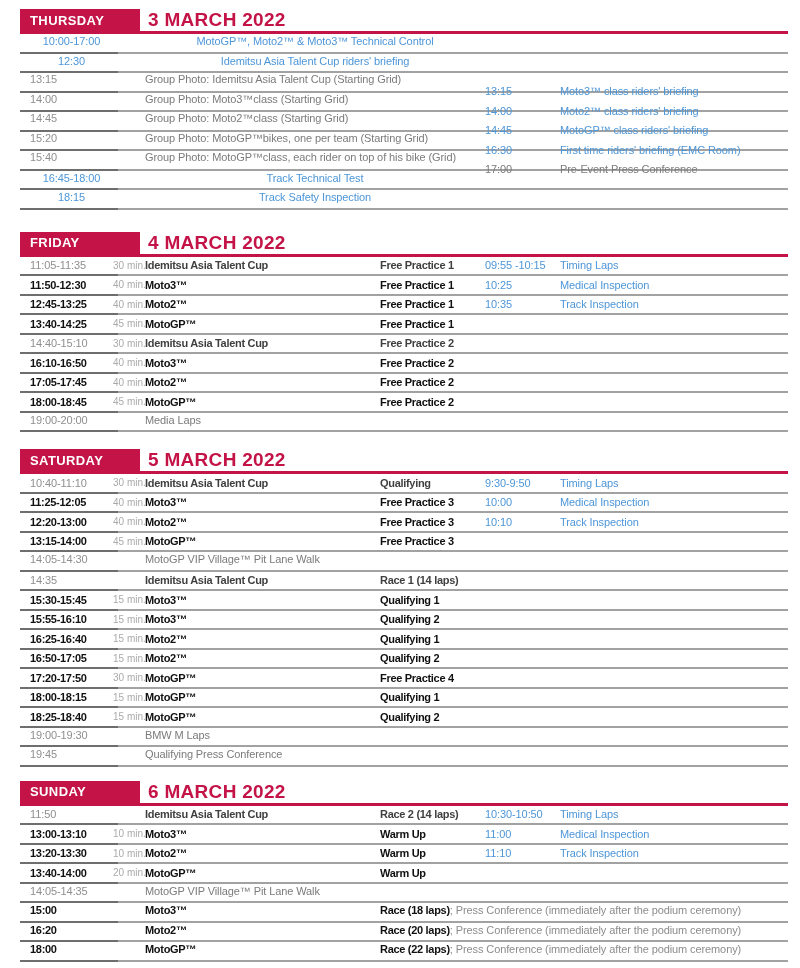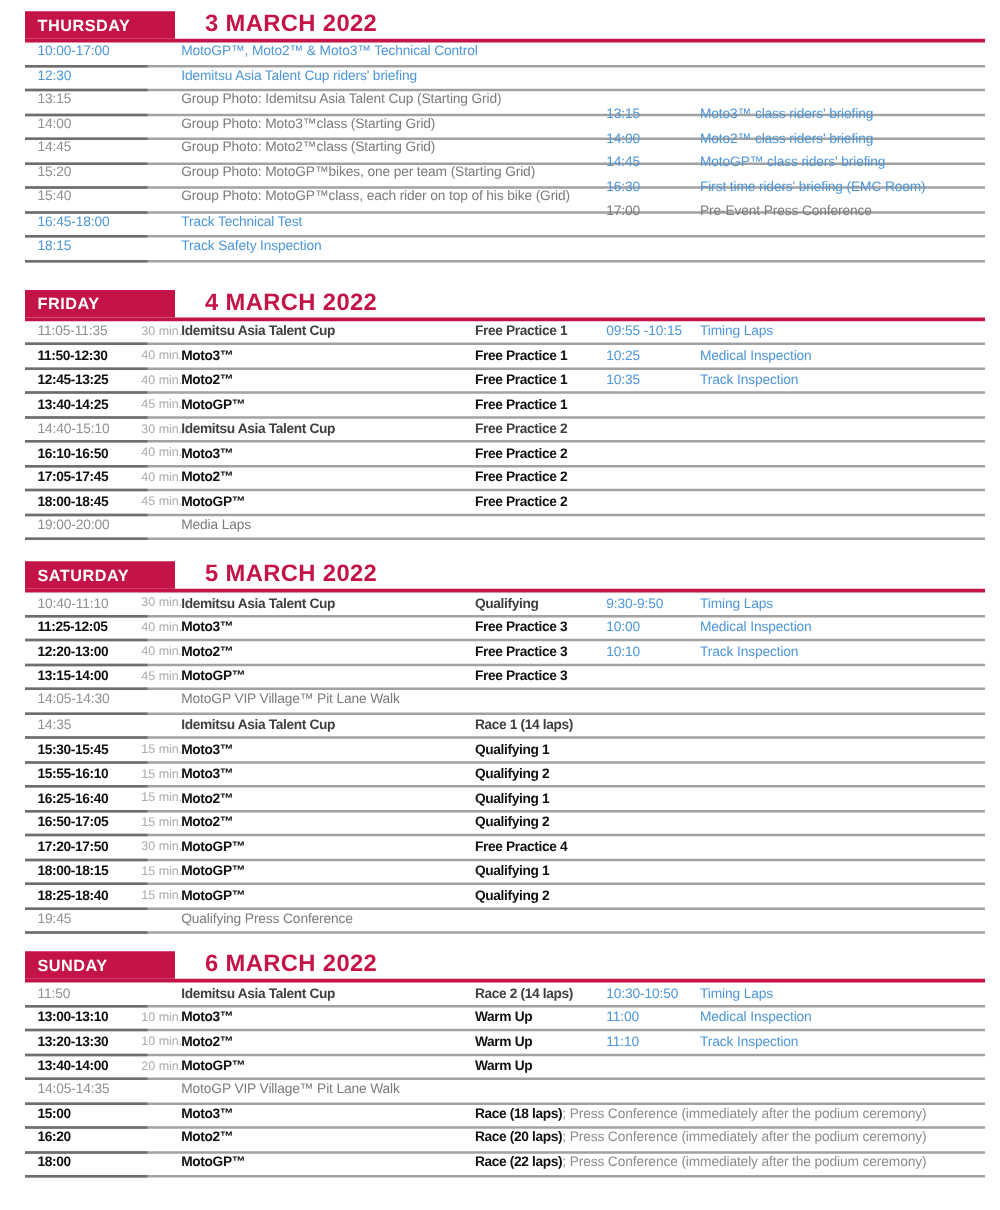--- a/index.html
+++ b/index.html
@@ -5,21 +5,21 @@
   * { margin:0; padding:0; box-sizing:border-box; }
   html,body { width:800px; background:#ffffff; font-family:"Liberation Sans","DejaVu Sans",sans-serif; }
   body { padding-top:9px; height:968px; overflow:hidden; }
 
   .day-section { margin-left:20px; margin-right:12px; width:768px; }
   .day-section.gap-a { margin-bottom:22px; }
   .day-section.gap-b { margin-bottom:17px; }
   .day-section.gap-c { margin-bottom:14px; }
   .day-section.gap-d { margin-bottom:0; }
 
-  .day-header { display:flex; height:25px; border-bottom:3px solid var(--red);gap:16px; }
+  .day-header { display:flex; height:25px; border-bottom:3px solid var(--red); }
   .day-chip { width:120px; background:var(--red); color:#ffffff; font-weight:700;
               font-size:13px; letter-spacing:.4px; display:flex; align-items:center;
               padding-left:10px; }
   .day-date { color:var(--red); font-weight:700; font-size:19px; letter-spacing:.3px;
               display:flex; align-items:center; margin-left:8px; }
 
   .rows { width:100%; }
   .row { position:relative; display:grid;
          grid-template-columns:83px 32px 210px 130px 75px 1fr;
          height:19.5px; align-items:center; padding-left:10px;
@@ -30,21 +30,21 @@
 
   .cell { overflow:visible; }
   .c-time { grid-column:1; }
   .c-dur  { grid-column:2; font-size:10px; color:#aaaaaa; letter-spacing:0; }
   .c-name { grid-column:3; }
   .c-sess { grid-column:4;margin-left:25px; }
   .c-rtime{ grid-column:5; }
   .c-rlabel{ grid-column:6; }
 
   
-  .row.blue .c-time, .row.blue .c-name { color:var(--blue); }
+  .row.blue .c-time, .row.blue .c-name { color:var(--blue);text-align:center; }
   .row.gray .c-time { color:#8f8f8f; }
   .row.gray .c-name { color:#7b7b7b; }
   .row.util .c-time { color:#8f8f8f; }
   .row.util .c-name { color:#7b7b7b; }
   .row.idm  .c-time { color:#8f8f8f; }
   .row.idm  .c-name, .row.idm .c-sess { color:#3f3f3f; font-weight:700; letter-spacing:-.3px; }
   .row.bold .c-time, .row.bold .c-name, .row.bold .c-sess
             { color:#101010; font-weight:700; letter-spacing:-.3px; }
   .row .note { color:#8c8c8c; font-weight:400; letter-spacing:-.1px; }
 
@@ -326,20 +326,28 @@
   </div>
         <div class="row bold">
     <span class="cell c-time">18:25-18:40</span>
     <span class="cell c-dur">15 min.</span>
     <span class="cell c-name">MotoGP™</span>
     <span class="cell c-sess"><span>Qualifying 2</span><span class="note"></span></span>
     <span class="cell c-rtime"></span>
     <span class="cell c-rlabel"></span>
   </div>
         <div class="row util">
+    <span class="cell c-time">19:00-19:30</span>
+    <span class="cell c-dur"></span>
+    <span class="cell c-name" style="grid-column: 3 / 5;">BMW M Laps</span>
+    <span class="cell c-sess"><span></span><span class="note"></span></span>
+    <span class="cell c-rtime"></span>
+    <span class="cell c-rlabel"></span>
+  </div>
+        <div class="row util">
     <span class="cell c-time">19:45</span>
     <span class="cell c-dur"></span>
     <span class="cell c-name" style="grid-column: 3 / 5;">Qualifying Press Conference</span>
     <span class="cell c-sess"><span></span><span class="note"></span></span>
     <span class="cell c-rtime"></span>
     <span class="cell c-rlabel"></span>
   </div>
       </div>
   </section>
     <section class="day-section gap-d">

